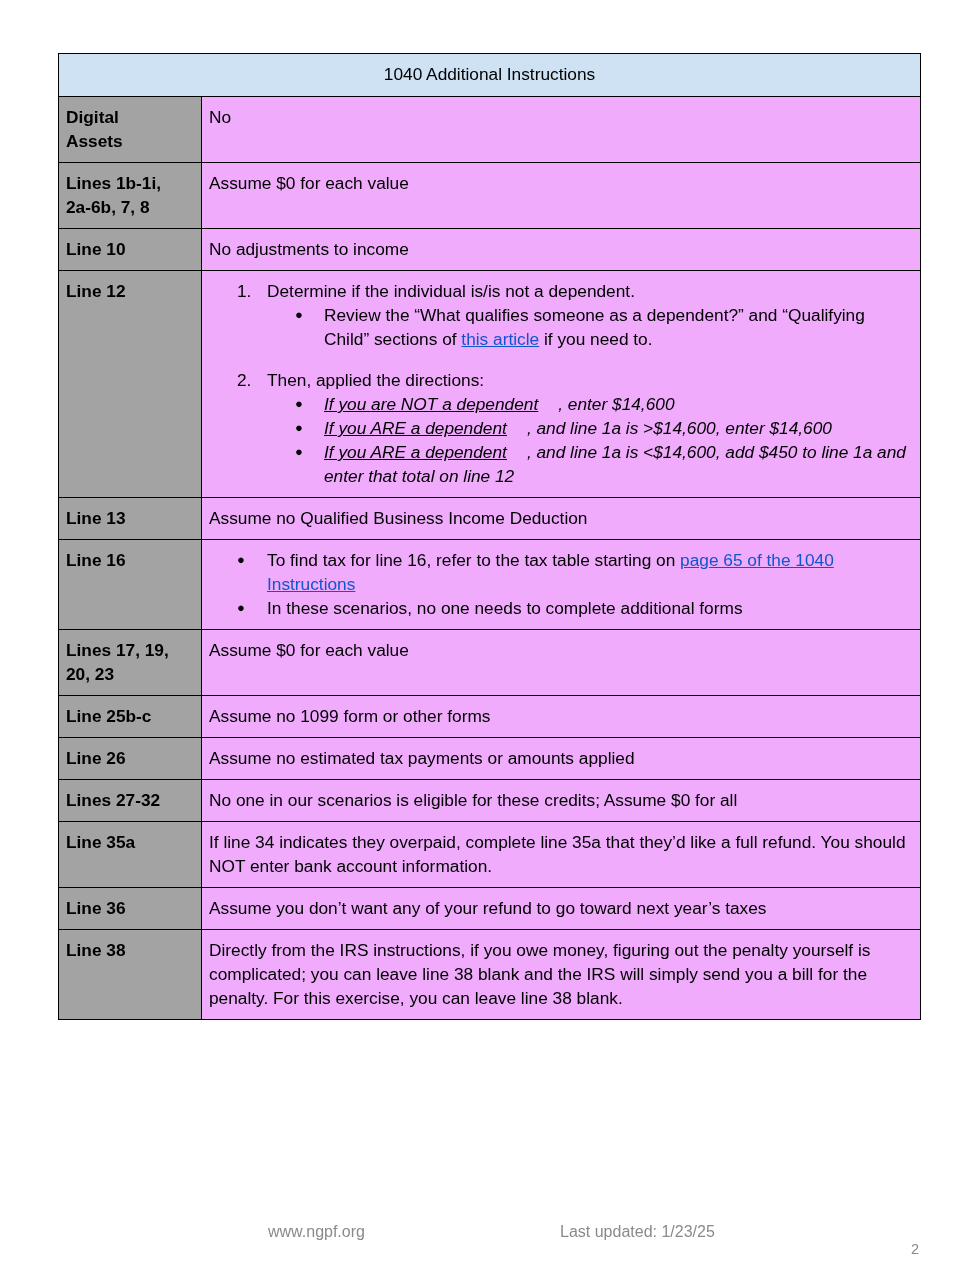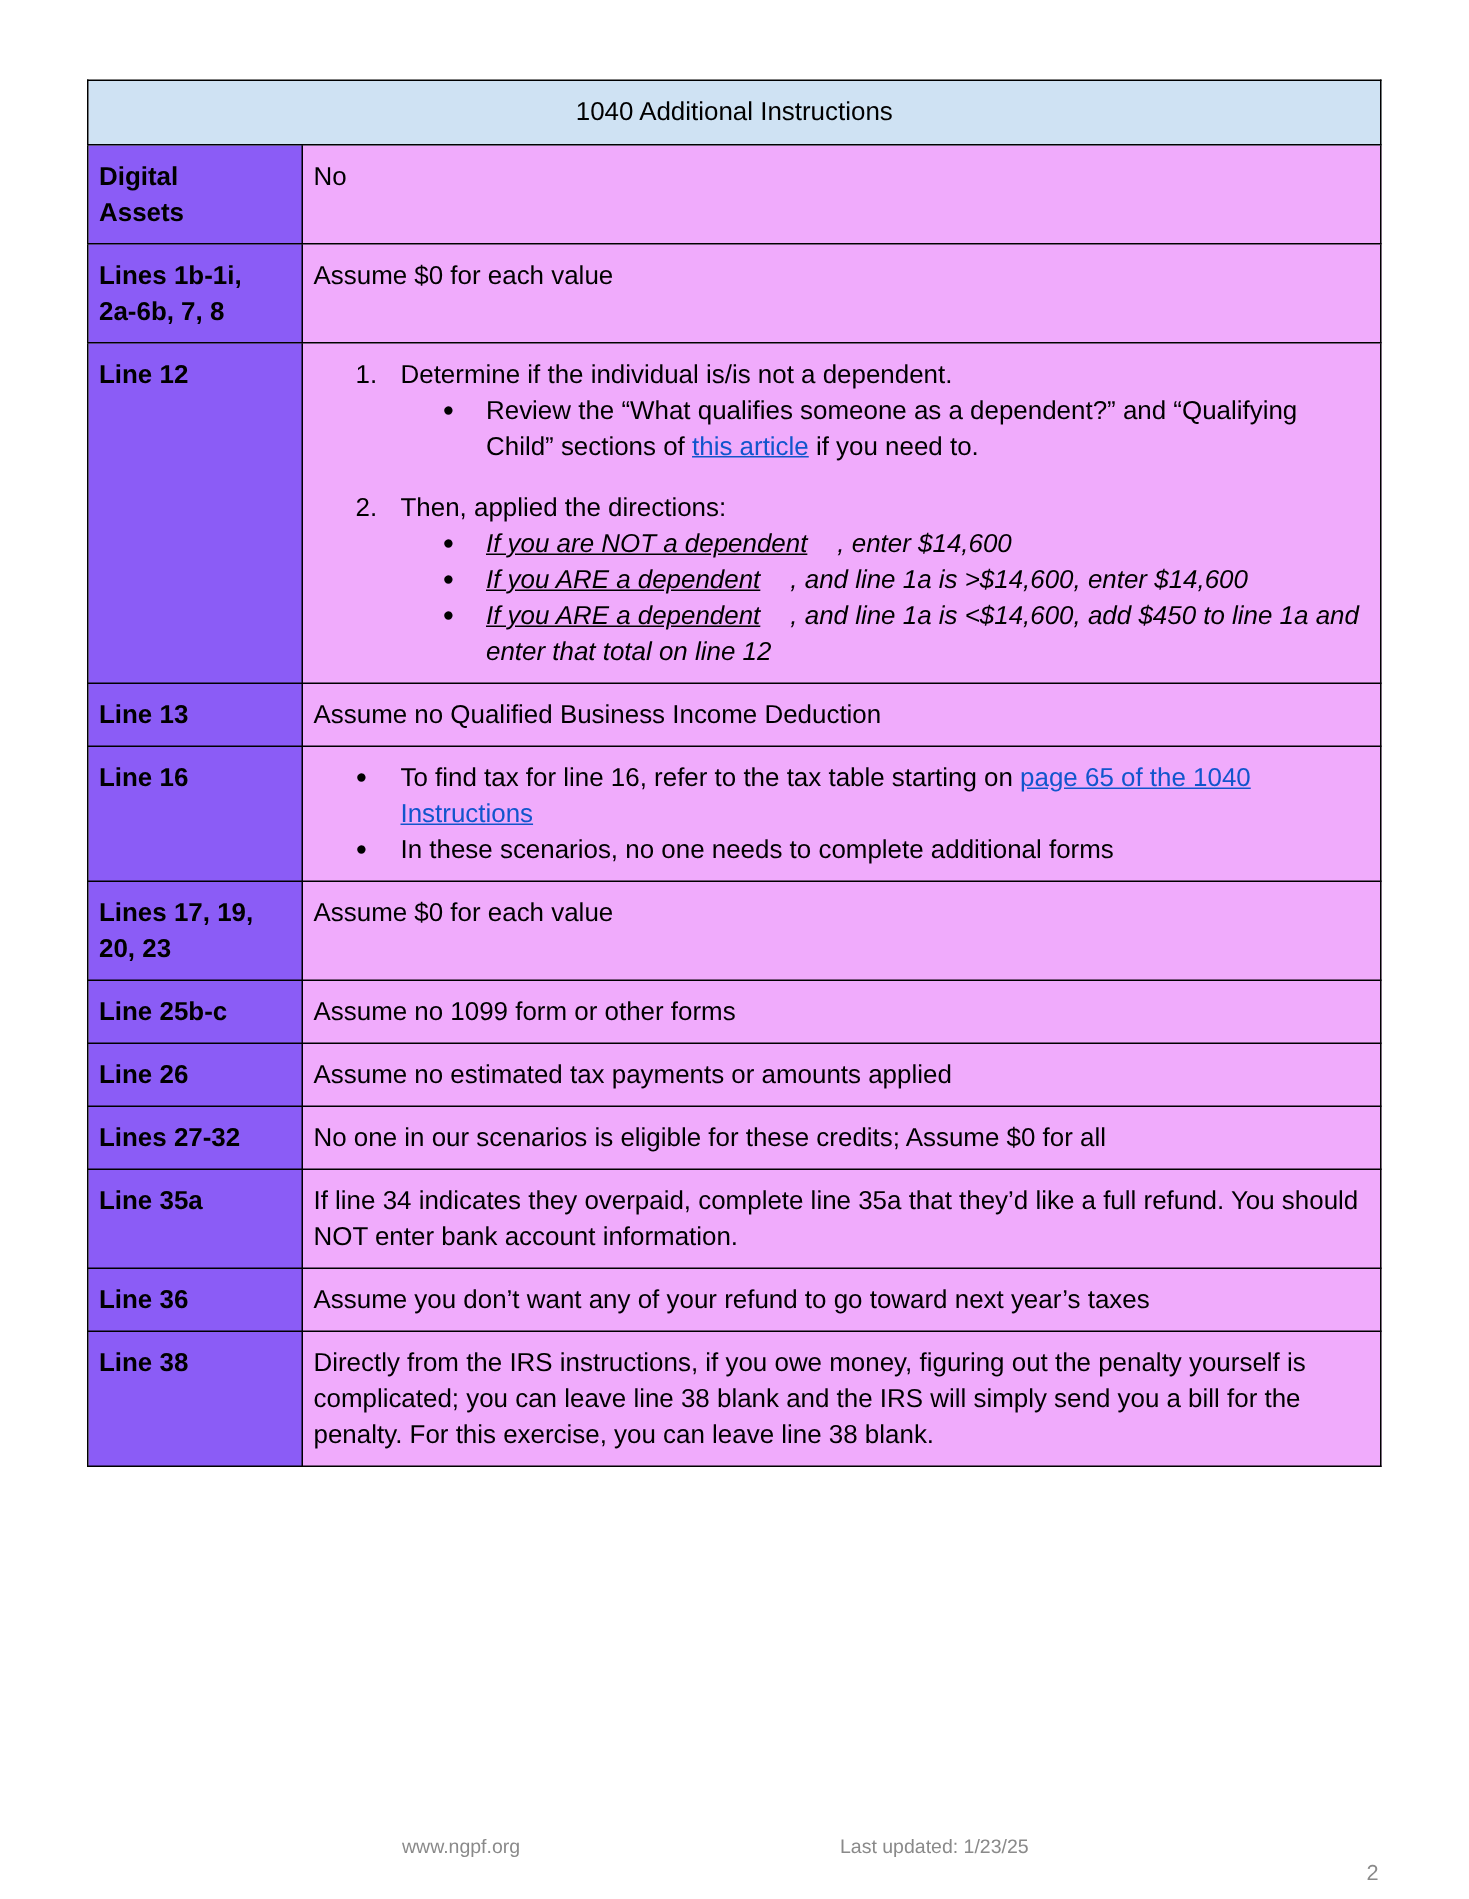--- a/index.html
+++ b/index.html
@@ -21,21 +21,21 @@
       padding: 8px 7px 9px 7px;
     }
     th.title {
       background: #cfe2f3;
       font-weight: normal;
       text-align: center;
       padding: 8px 7px;
       height: 25px;
     }
     td.label {
-      background: #8b5cf6;
+      background: #a3a3a3;
       font-weight: bold;
       width: 128px;
     }
     td.val { background: #f0abfc; }
     .link { color: #1155cc; text-decoration: underline; }
     ol.steps { margin: 0; padding-left: 0; list-style: none; }
     ol.steps > li { position: relative; padding-left: 58px; }
     ol.steps > li .num { position: absolute; left: 28px; }
     ol.steps > li + li { margin-top: 17px; }
     ul.sub { margin: 0; padding: 0; list-style: none; }
@@ -46,21 +46,21 @@
     ul.sub li .dot { left: 28px; }
     .step-body ul.sub li { padding-left: 57px; }
     .step-body ul.sub li .dot { left: 28px; }
     ul.bul { margin: 0; padding: 0; list-style: none; }
     ul.bul li { position: relative; padding-left: 58px; }
     ul.bul li .dot { left: 28px; }
     .ital-u { font-style: italic; text-decoration: underline; }
     .ital { font-style: italic; padding-left: 20px; }
     .bi { font-style: italic; font-weight: normal; }
     .footer {
-      position: absolute; top: 1223px; font-size: 13px; color: #8a8a8a;
+      position: absolute; top: 1223px; font-size: 16px; color: #8a8a8a;
     }
     .pagenum {
       position: absolute; top: 1241px; left: 911px; font-size: 14.5px; color: #8a8a8a;
     }
   </style>
 </head>
 <body>
 
 <table class="main">
   <tbody>
@@ -71,20 +71,24 @@
   <tr style="height:66px">
     <td class="label"><span>Digital</span><br><span>Assets</span></td>
     <td class="val">No</td>
   </tr>
 
   <tr style="height:66px">
     <td class="label"><span>Lines 1b-1i,</span><br><span>2a-6b, 7, 8</span></td>
     <td class="val">Assume $0 for each value</td>
   </tr>
 
+  <tr>
+    <td class="label">Line 10</td>
+    <td class="val">No adjustments to income</td>
+  </tr>
 
   <tr>
     <td class="label">Line 12</td>
     <td class="val">
       <ol class="steps">
         <li>
           <span class="num">1.</span>
           <div class="step-body">
             <span>Determine if the individual is/is not a dependent.</span>
             <ul class="sub">

